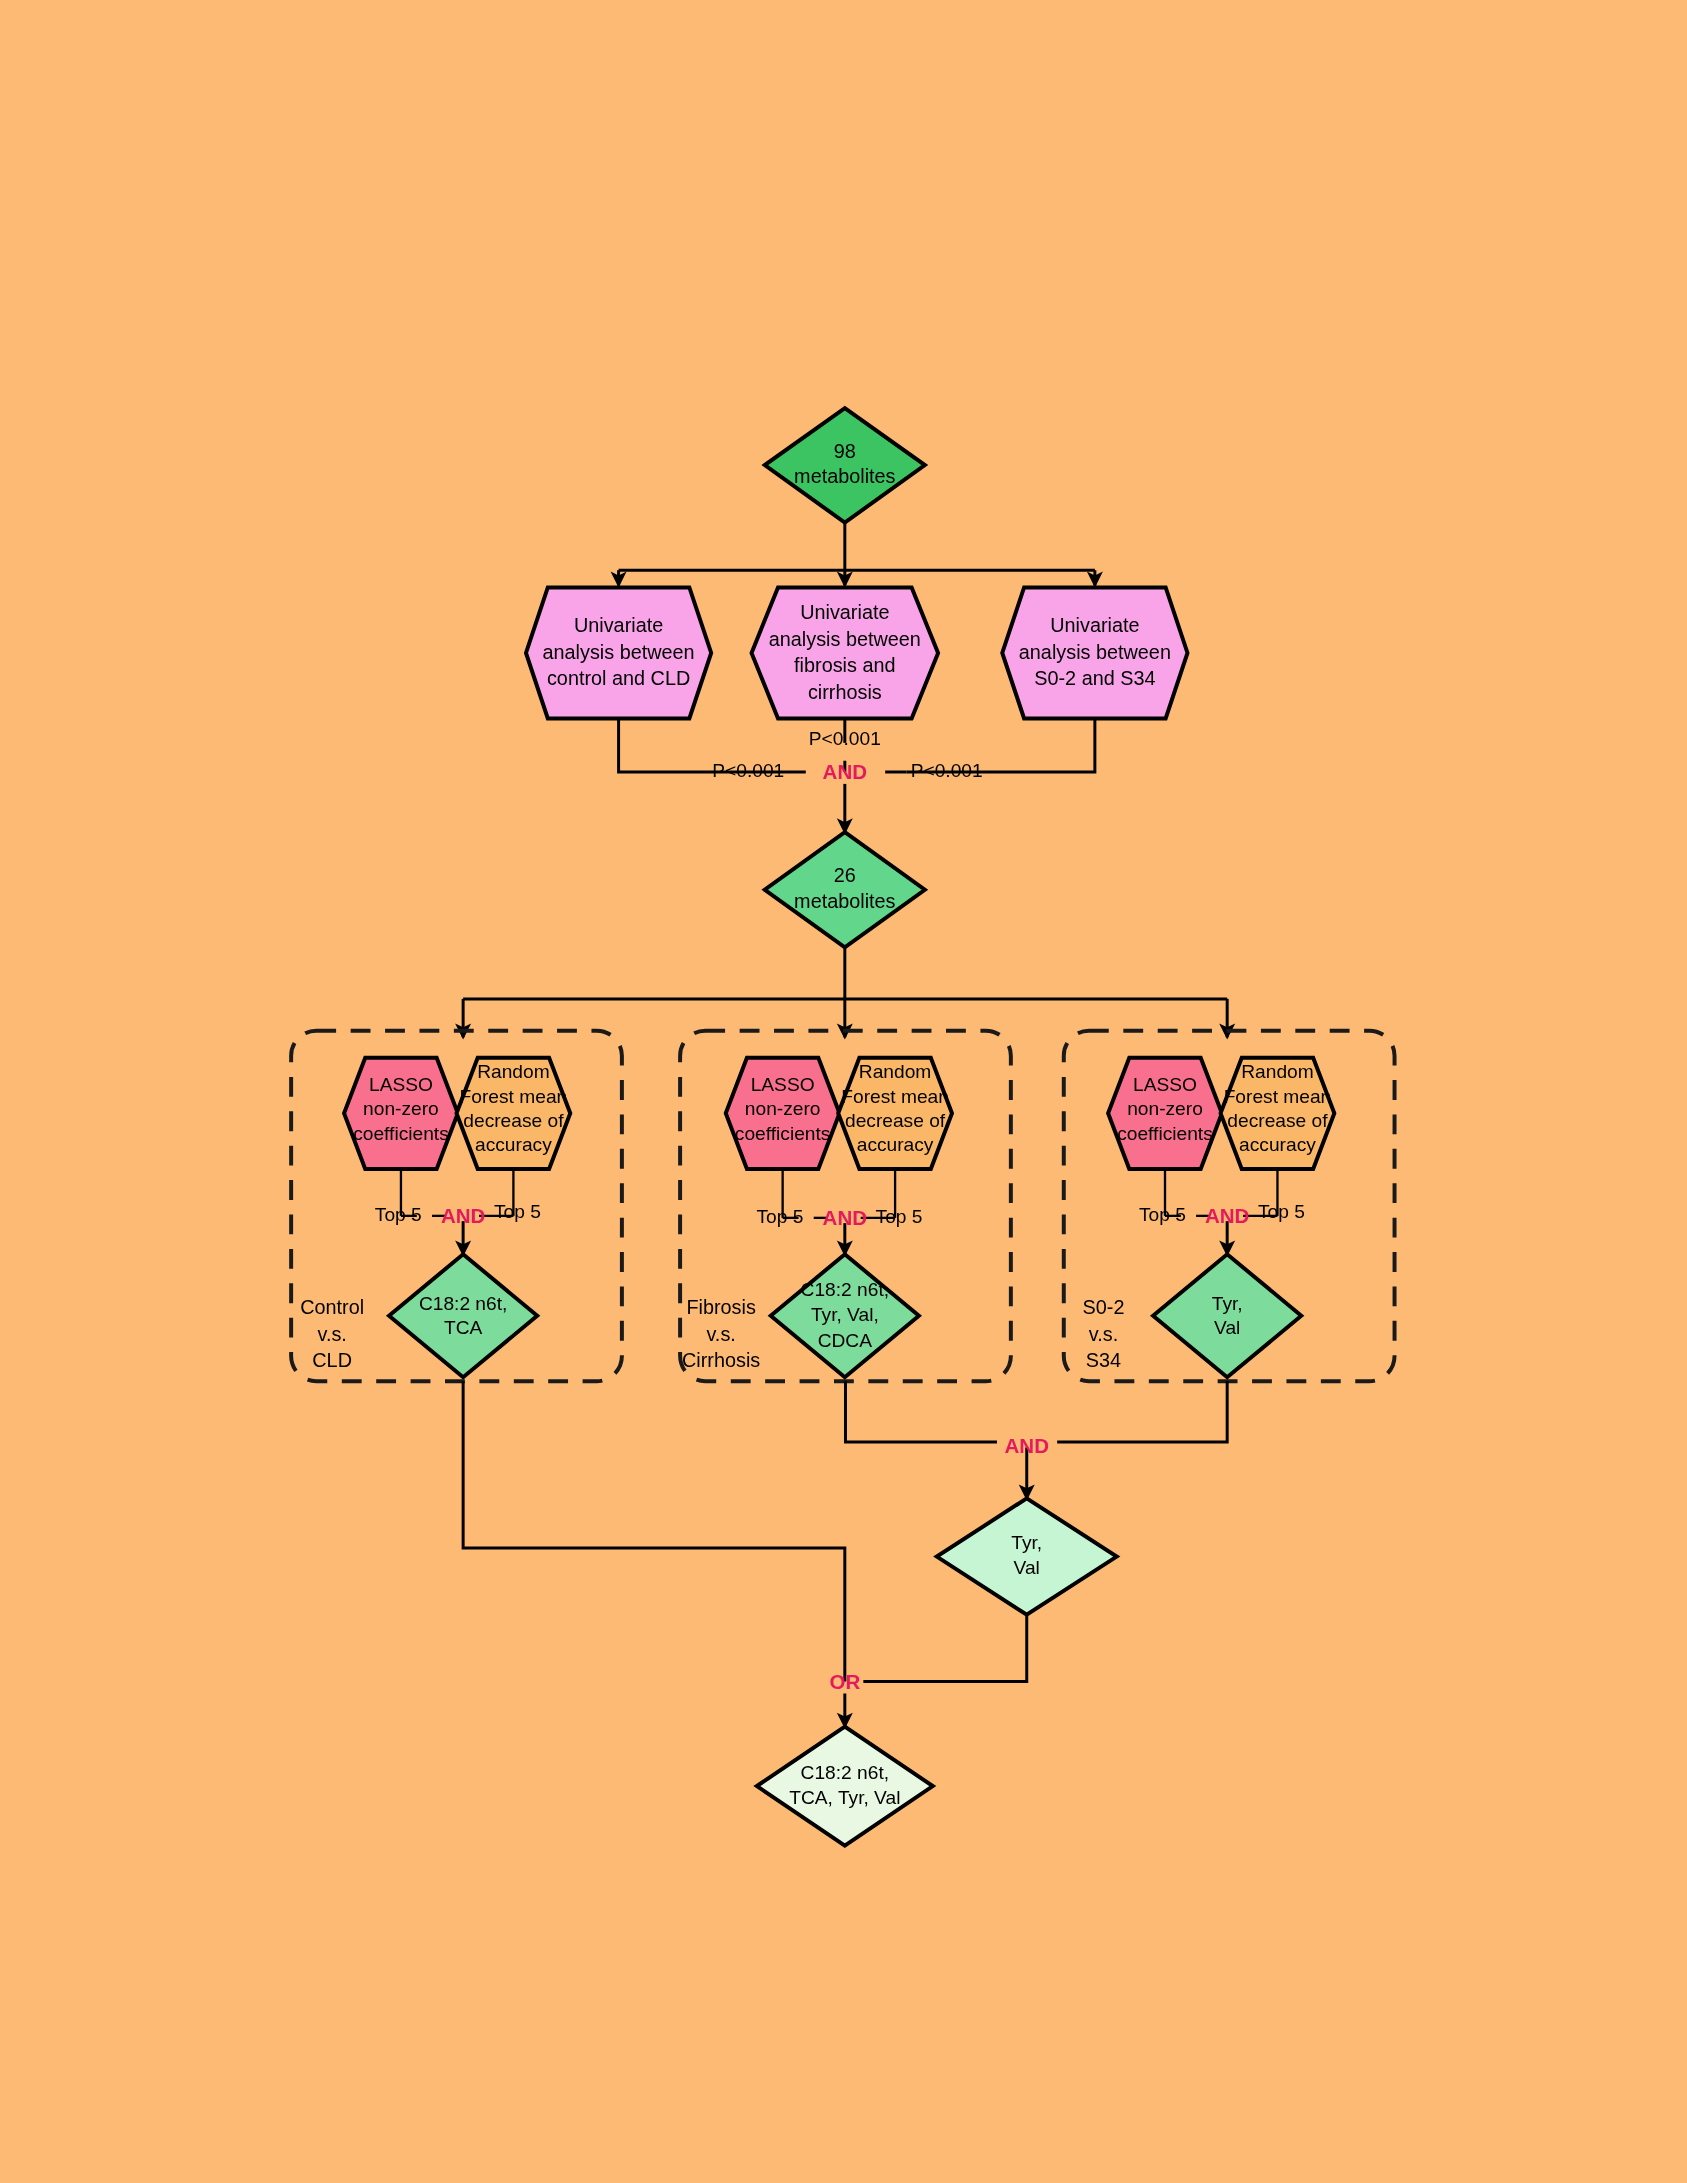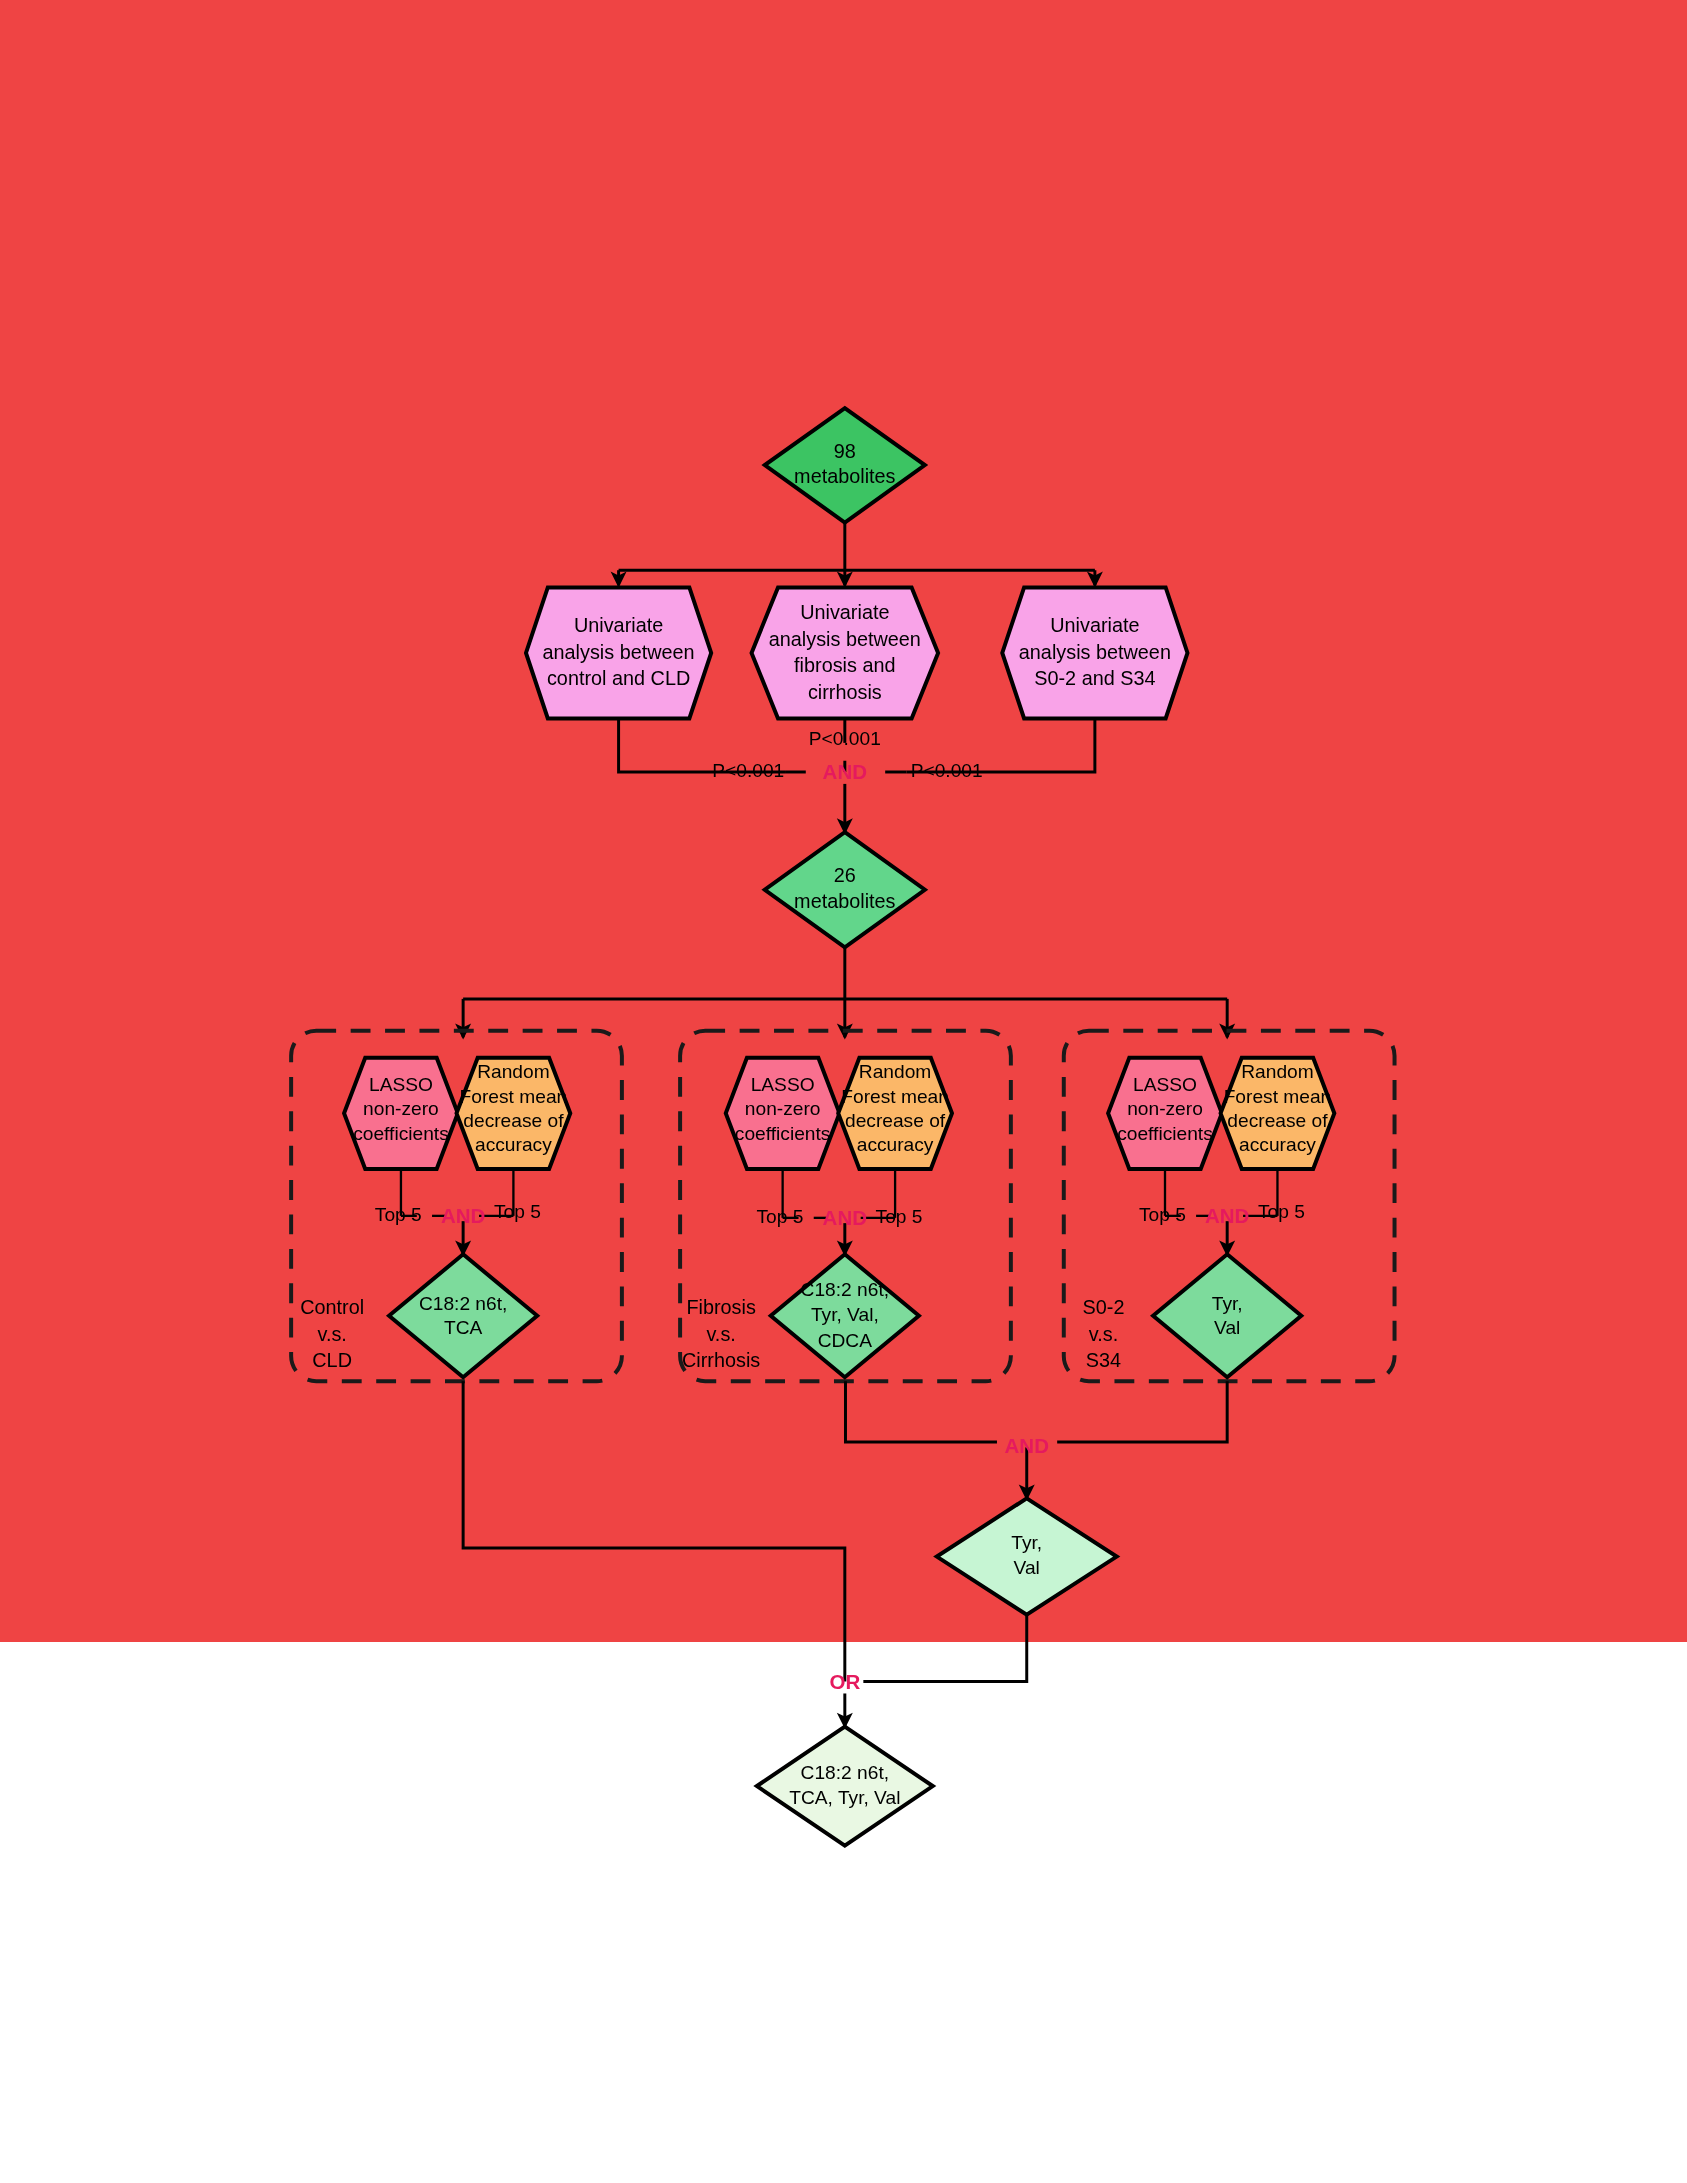--- a/index.html
+++ b/index.html
@@ -9,22 +9,22 @@
   }
   body {
     width: 1687px;
     height: 2183px;
     font-family: "Liberation Sans", sans-serif;
     overflow: hidden;
   }
   #flowchart-root {
     position: relative;
     width: 1687px;
-    height: 1642px;
-    background: #ef4444;
+    height: 2183px;
+    background: #fdba74;
   }
   svg.flow {
     display: block;
     width: 1687px;
     height: 2183px;
   }
   .shape-outline {
     stroke: #000000;
     stroke-width: 6;
     stroke-linejoin: miter;

